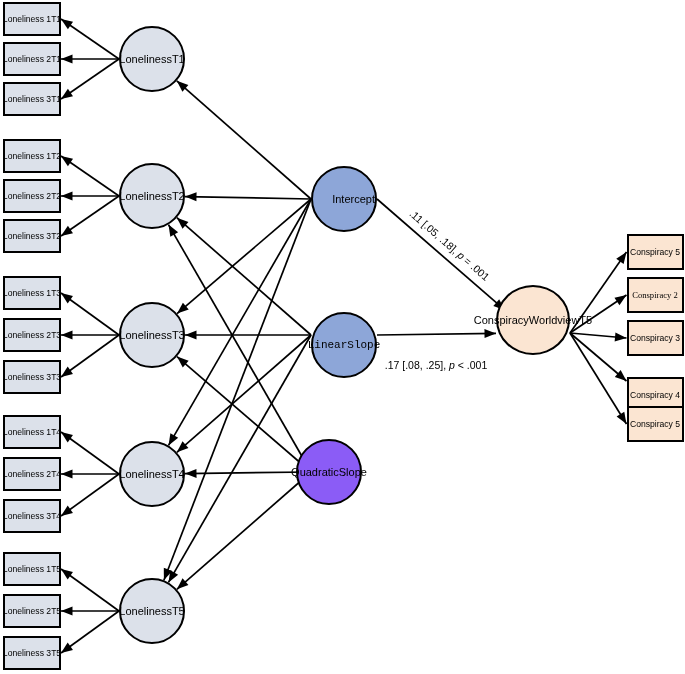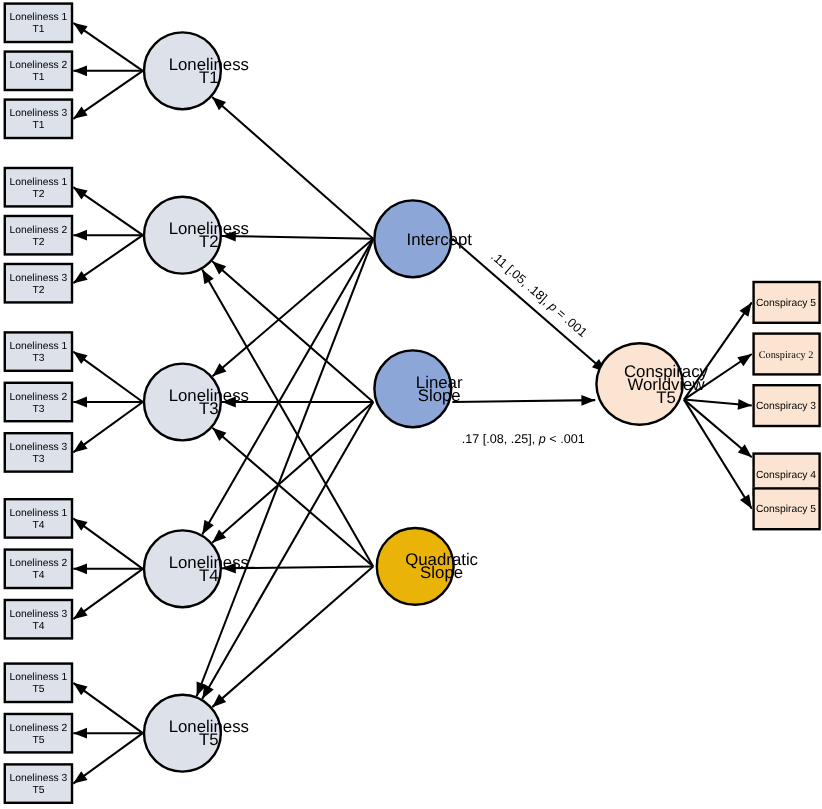--- a/index.html
+++ b/index.html
@@ -4,28 +4,28 @@
 <title>Path Diagram</title>
 <style>
   html,body{margin:0;padding:0;background:#fff;}
   #canvas{
     position:relative;width:685px;height:674px;overflow:hidden;
     font-family:"Liberation Sans",sans-serif;background:#fff;
   }
   #edge-svg{position:absolute;left:0;top:0;}
   #node-layer{position:absolute;left:0;top:0;width:685px;height:674px;}
   .node{
-    position:absolute;display:flex;flex-direction:column;
+    position:absolute;display:flex;flex-direction:row;
     align-items:center;justify-content:center;text-align:center;
     box-sizing:border-box;color:#000;
   }
   .rect{border:2px solid #000;}
   .round{border:2.4px solid #000;border-radius:50%;}
   .rect span{font-size:8.6px;line-height:10px;display:block;white-space:nowrap;}
-  .round span{font-size:14px;line-height:11px;display:block;white-space:nowrap;margin-left:44px;}
+  .round span{font-size:11px;line-height:11px;display:block;white-space:nowrap;}
   .edge{stroke-width:1.7;}
   .plabel{font-size:10.5px;fill:#000;}
   .it{font-style:italic;}
 </style>
 </head>
 <body>
 
 <div id="canvas" style="background: rgb(255, 255, 255);">
 
   <svg id="edge-svg" width="685" height="674" viewBox="0 0 685 674">
@@ -151,28 +151,28 @@
         <span>T5</span>
       </div>
       <div class="node rect" style="left: 3px; top: 636px; width: 58px; height: 34px; background: rgb(220, 225, 234); border-color: rgb(0, 0, 0);">
         <span>Loneliness 3</span>
         <span>T5</span>
       </div>
       <div class="node round" style="left: 119px; top: 578px; width: 66px; height: 66px; background: rgb(220, 225, 234); border-color: rgb(0, 0, 0);">
         <span>Loneliness</span>
         <span>T5</span>
       </div>
-      <div class="node round" style="left: 311px; top: 166px; width: 66px; height: 66px; background: rgb(141, 166, 216); border-color: rgb(0, 0, 0);">
+      <div class="node round" style="left: 311px; top: 166px; width: 66px; height: 66px; background: rgb(141, 166, 216); border-color: rgb(0, 0, 0); justify-content: flex-end;">
         <span>Intercept</span>
       </div>
-      <div class="node round" style="left: 311px; top: 291px; width: 66px; height: 66px; background: rgb(141, 166, 216); border-color: rgb(0, 0, 0);">
+      <div class="node round" style="left: 311px; top: 312px; width: 66px; height: 66px; background: rgb(141, 166, 216); border-color: rgb(0, 0, 0); font-family: Liberation Mono, monospace;">
         <span>Linear</span>
         <span>Slope</span>
       </div>
-      <div class="node round" style="left: 313px; top: 439px; width: 66px; height: 66px; background: #eab308; border-color: rgb(0, 0, 0);">
+      <div class="node round" style="left: 296px; top: 439px; width: 66px; height: 66px; background: #8b5cf6; border-color: rgb(0, 0, 0);">
         <span>Quadratic</span>
         <span>Slope</span>
       </div>
       <div class="node round" style="left: 496px; top: 285px; width: 74px; height: 70px; background: rgb(251, 229, 210); border-color: rgb(0, 0, 0);">
         <span>Conspiracy</span>
         <span>Worldview</span>
         <span>T5</span>
       </div>
       <div class="node rect" style="left: 626.5px; top: 234px; width: 57px; height: 36px; background: rgb(251, 229, 210); border-color: rgb(0, 0, 0);">
         <span>Conspiracy 5</span>

